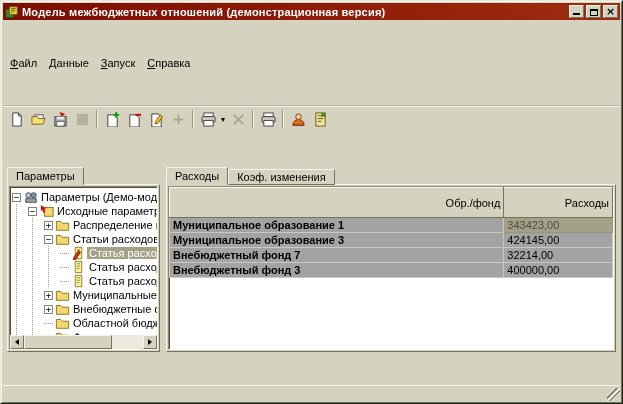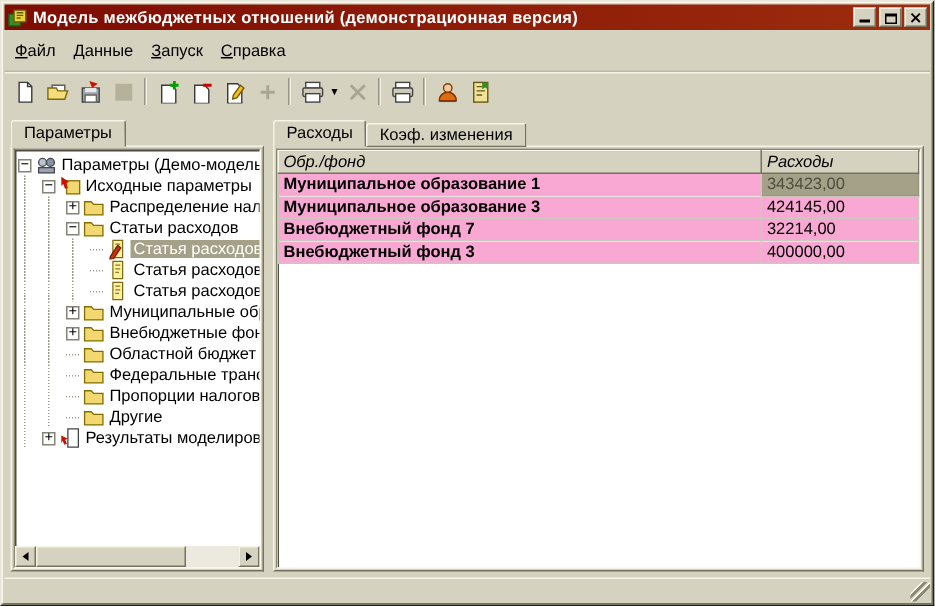--- a/index.html
+++ b/index.html
@@ -9,42 +9,42 @@
     --selection_gray:#a5a188;
     --folder_yellow:#f3d871;
     --alert_red:#cc1100;
     --hi:#f6f3e8;
     --sh:#74745e;
     --dk:#3c3c32;
   }
   *{box-sizing:border-box;margin:0;padding:0;}
   body{font-family:"Liberation Sans",sans-serif;background:#fff;}
   .frame-outer{width:623px;height:404px;border:1px solid;border-color:#e9e6da #1f1f19 #1f1f19 #e9e6da;background:var(--window_face);}
-  .frame-inner{width:100%;height:100%;border:1px solid;border-color:#fbf8ee var(--sh) var(--sh) #fbf8ee;display:flex;flex-direction:column;padding:1px;}
+  .frame-inner{width:100%;height:100%;border:1px solid;border-color:#fbf8ee var(--sh) var(--sh) #fbf8ee;display:flex;flex-direction:column;padding:1px;gap:29px;}
   
   .titlebar{height:17px;background:linear-gradient(to right,var(--title_bar_dark),var(--title_bar_light));display:flex;align-items:center;padding:0 2px;flex:0 0 auto;}
   .app-icon{width:14px;height:14px;margin-right:3px;flex:0 0 auto;}
   .title-text{color:#fff;font-size:11px;font-weight:bold;white-space:nowrap;overflow:hidden;flex:1;letter-spacing:.2px;}
   .controls{display:flex;gap:2px;flex:0 0 auto;}
   .ctrl{width:15px;height:13px;background:var(--window_face);border:1px solid;border-color:var(--hi) var(--sh) var(--sh) var(--hi);display:flex;align-items:flex-end;justify-content:center;padding:1px;cursor:default;}
   .g-min{width:7px;height:2px;background:#000;margin-bottom:1px;}
   .g-max{width:8px;height:7px;border:1px solid #000;border-top-width:2px;margin-bottom:0;}
   .g-close{font-size:11px;line-height:9px;font-weight:bold;color:#000;font-family:"DejaVu Sans",sans-serif;}
   
   .menubar{height:27px;display:flex;align-items:center;padding:1px 1px 0;flex:0 0 auto;}
   .menu-item{font-size:11px;padding:1px 6px;color:#000;}
   
   .toolbar{height:27px;display:flex;align-items:center;padding:1px 2px;flex:0 0 auto;border-top:1px solid #b9b5a4;box-shadow:inset 0 1px 0 var(--hi);}
   .tb-btn{width:22px;height:22px;background:transparent;border:1px solid transparent;display:flex;align-items:center;justify-content:center;padding:0;}
   .tb-sep{width:2px;height:18px;margin:0 3px;border-left:1px solid #9a9684;border-right:1px solid var(--hi);}
   .tb-drop{width:8px;font-size:7px;color:#000;display:flex;align-items:center;justify-content:center;height:22px;}
   
   .main{flex:1;display:flex;padding:5px 4px 2px;min-height:0;}
   .panel{display:flex;flex-direction:column;min-height:0;}
-  .left{width:169px;flex:0 0 auto;}
+  .left{width:153px;flex:0 0 auto;}
   .right{flex:1;min-width:0;}
   .splitter{width:6px;flex:0 0 auto;}
   .tab-row{height:19px;display:flex;align-items:flex-end;flex:0 0 auto;position:relative;z-index:2;}
   .tab{font-size:11px;background:var(--window_face);border:1px solid;border-color:var(--hi) var(--sh) var(--window_face) var(--hi);border-radius:2px 2px 0 0;padding:2px 8px 2px;height:18px;white-space:nowrap;}
   .tab.inactive{height:16px;padding-top:1px;border-bottom:1px solid var(--sh);text-align:center;}
   .page{flex:1;border:1px solid;border-color:var(--hi) var(--sh) var(--sh) var(--hi);background:var(--window_face);padding:1px;margin-top:-1px;display:flex;flex-direction:column;min-height:0;}
   .client{flex:1;background:#fff;border:1px solid;border-color:#87876d #fbf9ef #fbf9ef #87876d;box-shadow:inset 1px 1px 0 #4c4c40;overflow:hidden;display:flex;flex-direction:column;min-height:0;}
   
   .tree{flex:1;padding:3px 1px 0 2px;overflow:hidden;}
   .tree-row{display:flex;align-items:center;height:14px;white-space:nowrap;}
@@ -57,22 +57,22 @@
   
   .hscroll{height:14px;flex:0 0 auto;display:flex;background:#ecead f;}
   .hscroll{background:#eceadf;}
   .scroll-btn{width:14px;height:14px;background:var(--window_face);border:1px solid;border-color:var(--hi) var(--sh) var(--sh) var(--hi);display:flex;align-items:center;justify-content:center;flex:0 0 auto;}
   .tri-l{width:0;height:0;border-top:3px solid transparent;border-bottom:3px solid transparent;border-right:4px solid #000;}
   .tri-r{width:0;height:0;border-top:3px solid transparent;border-bottom:3px solid transparent;border-left:4px solid #000;}
   .scroll-track{flex:1;position:relative;}
   .scroll-thumb{position:absolute;left:0;top:0;height:14px;width:74%;background:var(--window_face);border:1px solid;border-color:var(--hi) var(--sh) var(--sh) var(--hi);}
   
   .grid{border-collapse:collapse;table-layout:fixed;font-size:11px;flex:0 0 auto;}
-  .grid th{background:var(--window_face);font-weight:normal;text-align:left;border:1px solid;border-color:#fbf9ef var(--sh) var(--sh) #fbf9ef;padding:1px 3px;height:15px;overflow:hidden;white-space:nowrap;font-style:italic;}
-  .grid td{border:1px solid #c9c9bd;padding:1px 3px;height:15px;overflow:hidden;white-space:nowrap;background:#f9a8d4;color:#000;}
+  .grid th{background:var(--window_face);font-weight:normal;text-align:right;border:1px solid;border-color:#fbf9ef var(--sh) var(--sh) #fbf9ef;padding:1px 3px;height:30px;overflow:hidden;white-space:nowrap;}
+  .grid td{border:1px solid #c9c9bd;padding:1px 3px;height:15px;overflow:hidden;white-space:nowrap;background:#a3a3a3;color:#000;}
   .grid td.name{font-weight:bold;}
   .grid td.sel{background:var(--selection_gray);color:#4e4e40;border-color:#98947c;margin-left:32px;}
   
   .statusbar{height:16px;flex:0 0 auto;margin-top:2px;border-top:1px solid var(--hi);display:flex;justify-content:flex-end;align-items:flex-end;}
   .resize-grip{width:13px;height:13px;background:
     linear-gradient(135deg,transparent 0 5px,#fbf9ef 5px 6px,#8b8b75 6px 8px,transparent 8px 9px,#fbf9ef 9px 10px,#8b8b75 10px 12px,transparent 12px);}
 </style>
 </head>
 <body>
 

